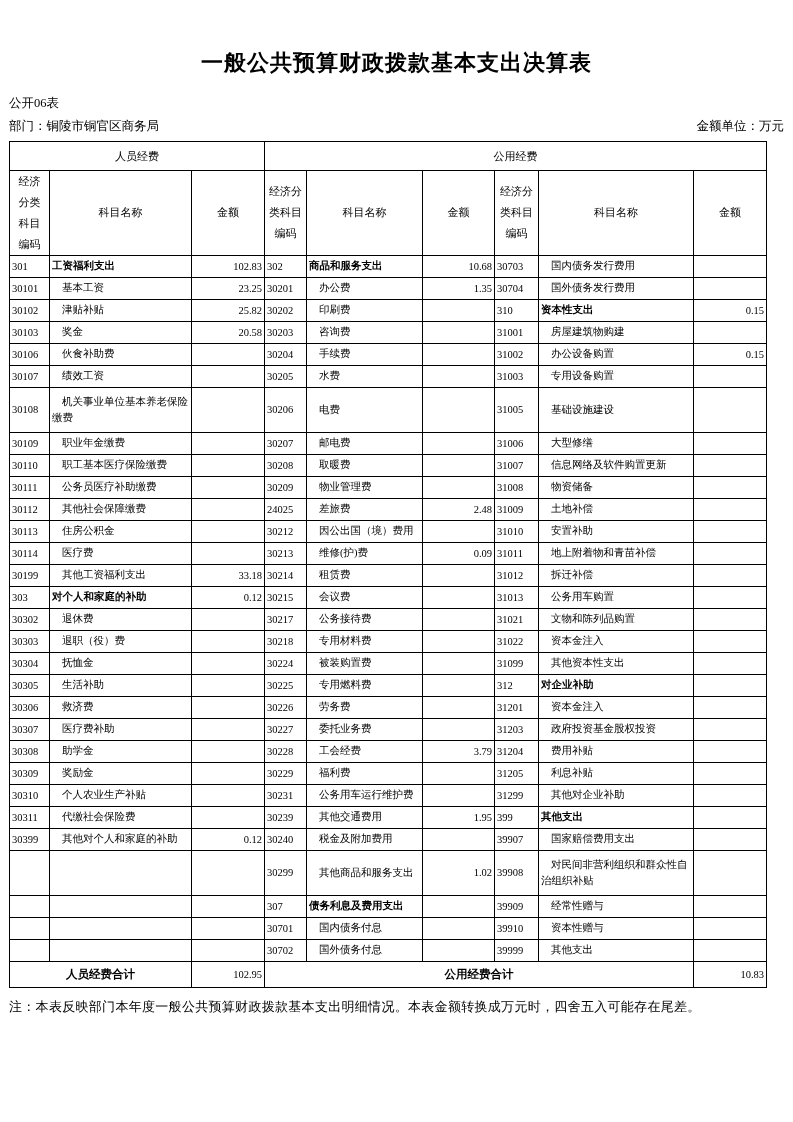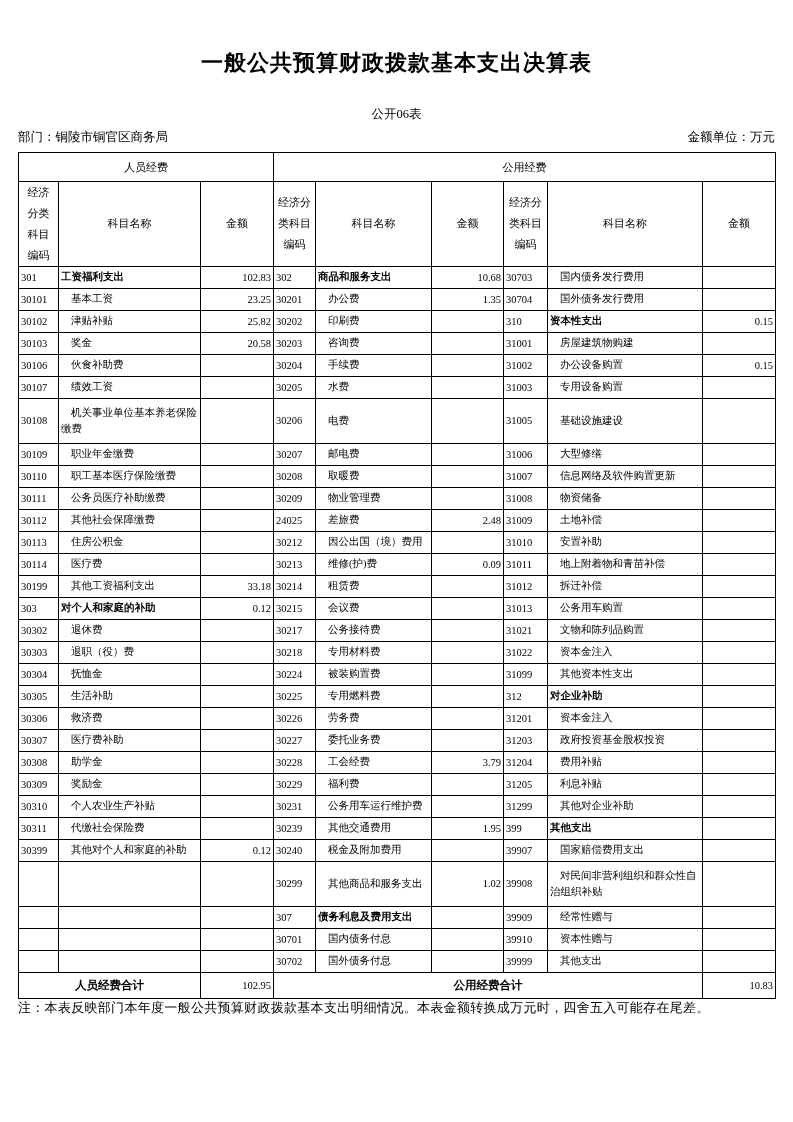--- a/index.html
+++ b/index.html
@@ -3,33 +3,33 @@
 <meta charset="utf-8">
 <style>
   * { box-sizing: border-box; }
   html, body { margin: 0; padding: 0; }
   body {
     width: 793px; height: 1122px;
     background: #ffffff; color: #000;
     font-family: "Liberation Serif", "DejaVu Serif", serif;
   }
   .page { width: 793px; height: 1122px; overflow: hidden; }
-  .content { padding: 0 18px; }
+  .content { padding: 0 9px; }
   .title {
     text-align: center;
     font-size: 22px;
     font-weight: bold;
     margin: 48px 0 0 0;
     letter-spacing: 1px;
     font-family: "Liberation Sans", "DejaVu Sans", sans-serif;
   }
   .form-label {
-    text-align: center;
+    text-align: left;
     font-size: 12.5px;
-    margin-top: 28px;
+    margin-top: 17px;
   }
   .meta-row {
     display: flex;
     justify-content: space-between;
     font-size: 12.5px;
     margin-top: 6px;
   }
   table.budget {
     border-collapse: collapse;
     table-layout: fixed;
@@ -55,21 +55,21 @@
   tbody tr { height: 22px; }
   tbody tr.tall { height: 45px; }
   td.code { text-align: left; padding-left: 3px; font-size: 11px; }
   td.name { text-align: left; padding: 0 3px; }
   td.name .nm { line-height: 1.45; }
   td.name .nm.sub { text-indent: 0.95em; }
   td.cat, td.cat .nm { font-weight: bold; }
   td.amt { text-align: right; padding-right: 4px; font-size: 11px; }
   tfoot tr { height: 26px; }
   tfoot td.total-label { font-weight: bold; text-align: center; font-size: 11.5px; }
-  .note { font-size: 13px; letter-spacing: 0.3px; }
+  .note { font-size: 13px; margin-top: 10px; letter-spacing: 0.3px; }
 </style>
 </head>
 <body>
 
 <div class="page">
   <div class="content">
     <div class="title">一般公共预算财政拨款基本支出决算表</div>
     <div class="form-label">公开06表</div>
     <div class="meta-row">
       <span>部门：铜陵市铜官区商务局</span>

